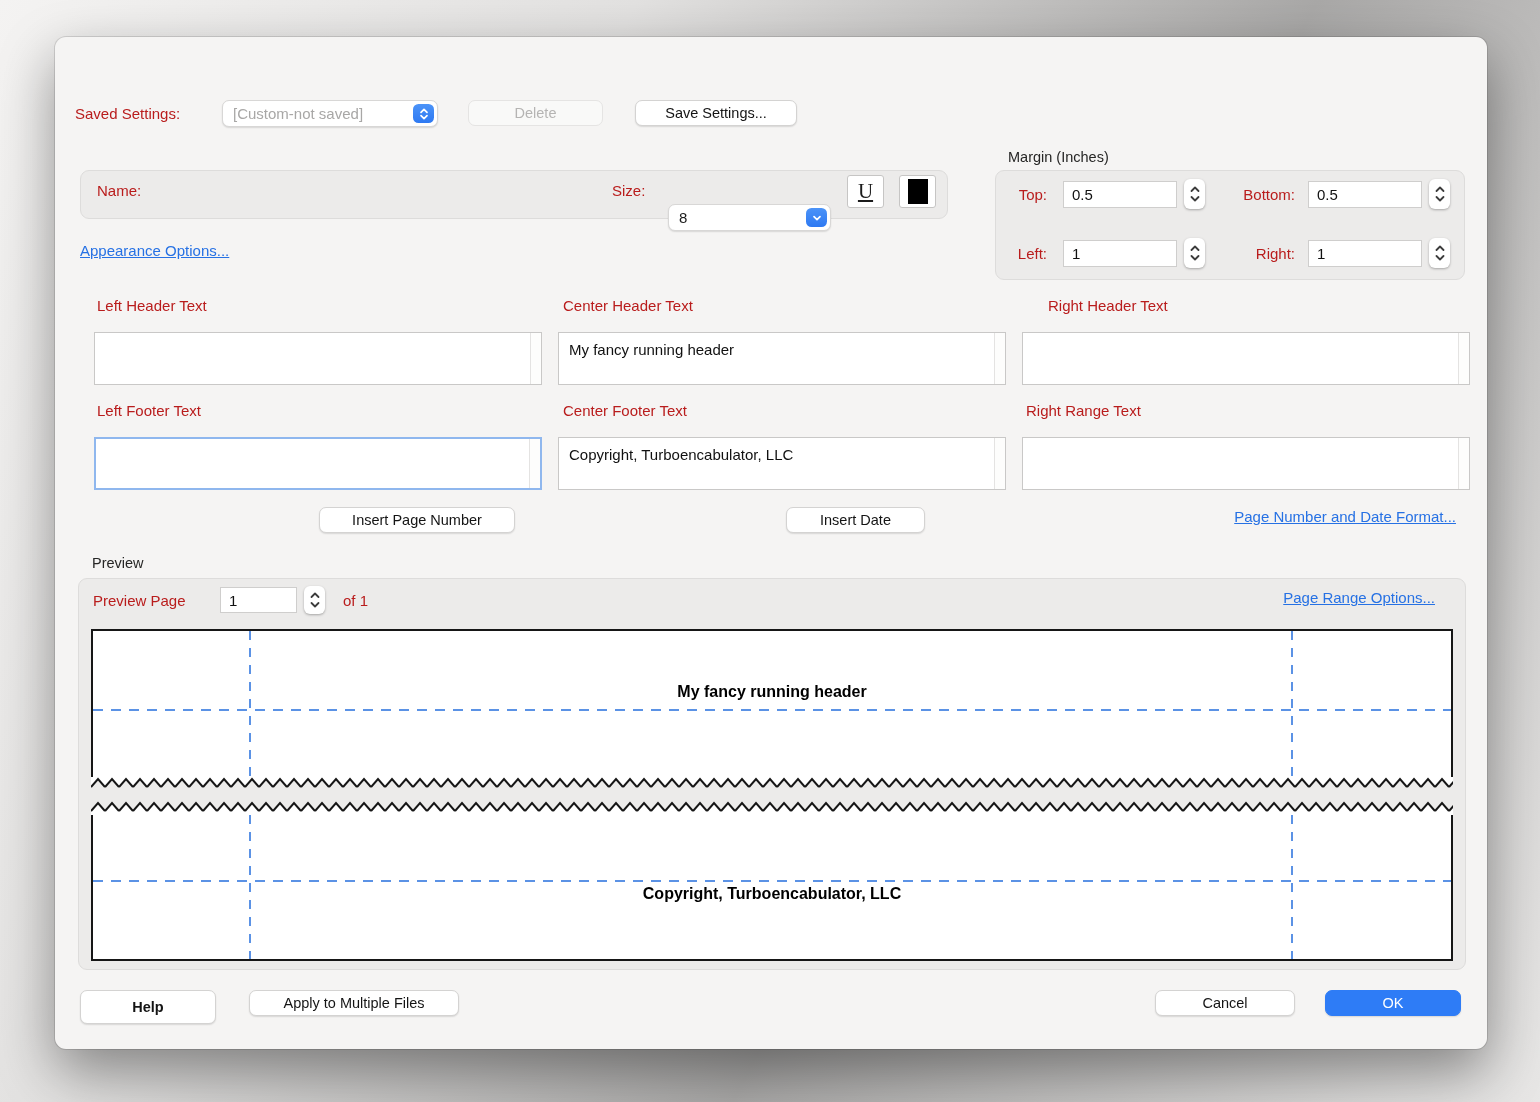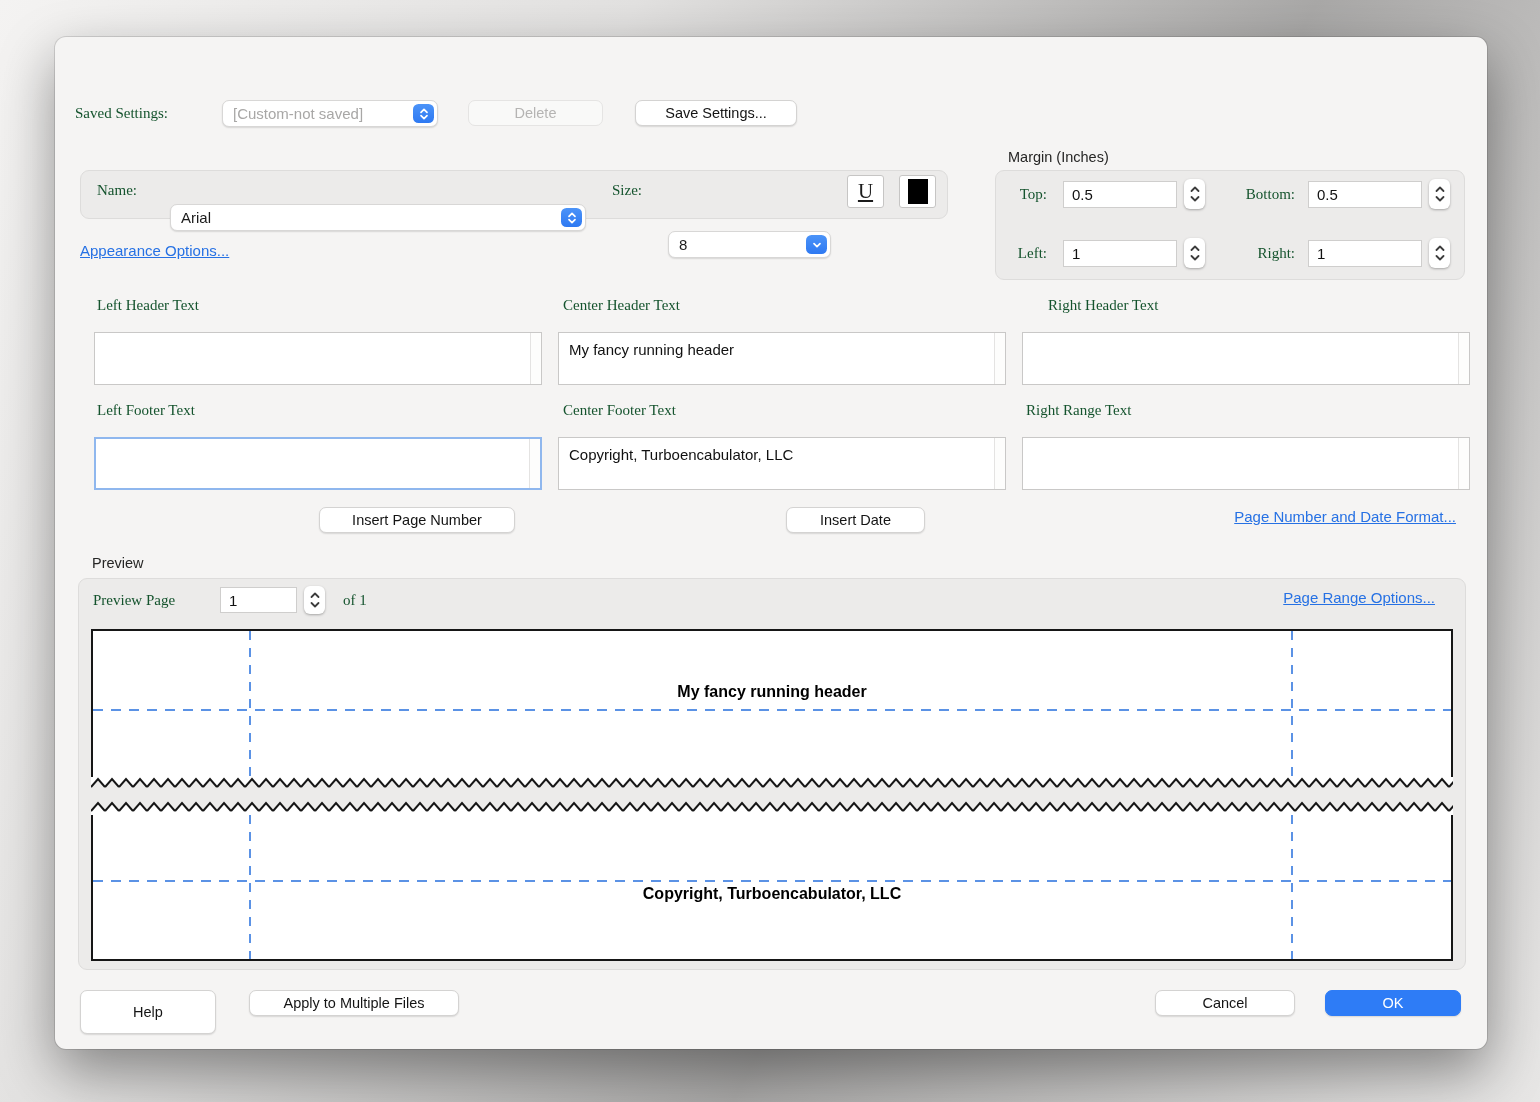--- a/index.html
+++ b/index.html
@@ -23,21 +23,21 @@
   }
   .title {
     position:absolute; left:0; right:0; top:0; height:40px;
     display:flex; align-items:center; justify-content:center;
     font-size:17px; font-weight:700; color:#2d2d2d;
   }
   .light { position:absolute; top:12px; width:16px; height:16px; border-radius:50%; }
   .light.gray  { background:#d9d8d7; border:1px solid #c3c2c1; }
   .light.green { background:#33c433; border:1px solid #28a52b; }
 
-  .lbl15 { font-size:15px; color:#14532d; display:flex; align-items:center;font-family:Liberation Serif, serif; }
+  .lbl15 { font-size:15px; color:#b91c1c; display:flex; align-items:center; }
   .seclbl { font-size:14.5px; color:#262625; }
 
   .groupbox { background:#ecebea; border:1px solid #dddcdb; border-radius:9px; }
 
   
   .btn {
     display:flex; align-items:center; justify-content:center;
     background:#ffffff; border:1px solid #d4d3d2; border-radius:7px;
     font-size:14.5px; color:#141414;
     box-shadow:0 1px 1.5px rgba(0,0,0,.12); cursor:default;
@@ -117,28 +117,20 @@
           <path d="M2,5.3 L5,2.3 L8,5.3 M2,8.7 L5,11.7 L8,8.7" fill="none" stroke="#fff" stroke-width="1.7" stroke-linecap="round" stroke-linejoin="round"></path>
         </svg>
     </span>
   </div>
   <div class="btn disabled abs" style="left:413px; top:63px; width:135px; height:26px;">Delete</div>
   <div class="btn abs" style="left:580px; top:63px; width:162px; height:26px;">Save Settings...</div>
 
   <div class="abs seclbl" style="left:37px; top:112px;margin-top:25px;">Font</div>
   <div class="groupbox abs" style="left:25px; top:133px; width:868px; height:49px;"></div>
   <div class="abs lbl15" style="left:42px; top:140px; height:27px;">Name:</div>
-  <div class="popup abs" style="left:115px; top:140px; width:416px; height:27px;">
-    <span>Arial</span>
-    <span class="cap">
-      <svg width="10" height="14" viewBox="0 0 10 14">
-          <path d="M2,5.3 L5,2.3 L8,5.3 M2,8.7 L5,11.7 L8,8.7" fill="none" stroke="#fff" stroke-width="1.7" stroke-linecap="round" stroke-linejoin="round"></path>
-        </svg>
-    </span>
-  </div>
   <div class="abs lbl15" style="left:557px; top:140px; height:27px;">Size:</div>
   <div class="popup abs" style="left:613px; top:140px; width:163px; height:27px;">
     <span>8</span>
     <span class="cap">
       <svg width="10" height="10" viewBox="0 0 10 10">
           <path d="M2,3.6 L5,6.6 L8,3.6" fill="none" stroke="#fff" stroke-width="1.7" stroke-linecap="round" stroke-linejoin="round"></path>
         </svg>
     </span>
   </div>
   <div class="abs" style="left:792px; top:138px; width:37px; height:33px; background:#fff; border:1px solid #c6c5c4; border-radius:3px; display:flex; align-items:center; justify-content:center;">
@@ -268,18 +260,18 @@
       </div>
       <div class="page-bottom" style="left:0; top:14px; width:1362px; height:146px;">
         <div class="vdash" style="left:156px; top:0; bottom:0;"></div>
         <div class="vdash" style="left:1198px; top:0; bottom:0;"></div>
         <div class="hdash" style="top:65px;"></div>
         <div class="pvtext" style="top:70px;">Copyright, Turboencabulator, LLC</div>
       </div>
     </div>
   </div>
 
-  <div class="btn abs" style="left:25px;   top:953px; width:136px; height:44px;">Help</div>
+  <div class="btn abs" style="left:25px;   top:953px; width:136px; height:34px;font-weight:bold;">Help</div>
   <div class="btn abs" style="left:194px;  top:953px; width:210px; height:26px;">Apply to Multiple Files</div>
   <div class="btn abs" style="left:1100px; top:953px; width:140px; height:26px;">Cancel</div>
   <div class="btn primary abs" style="left:1270px; top:953px; width:136px; height:26px;">OK</div>
 
 </div>
 
 </body></html>

